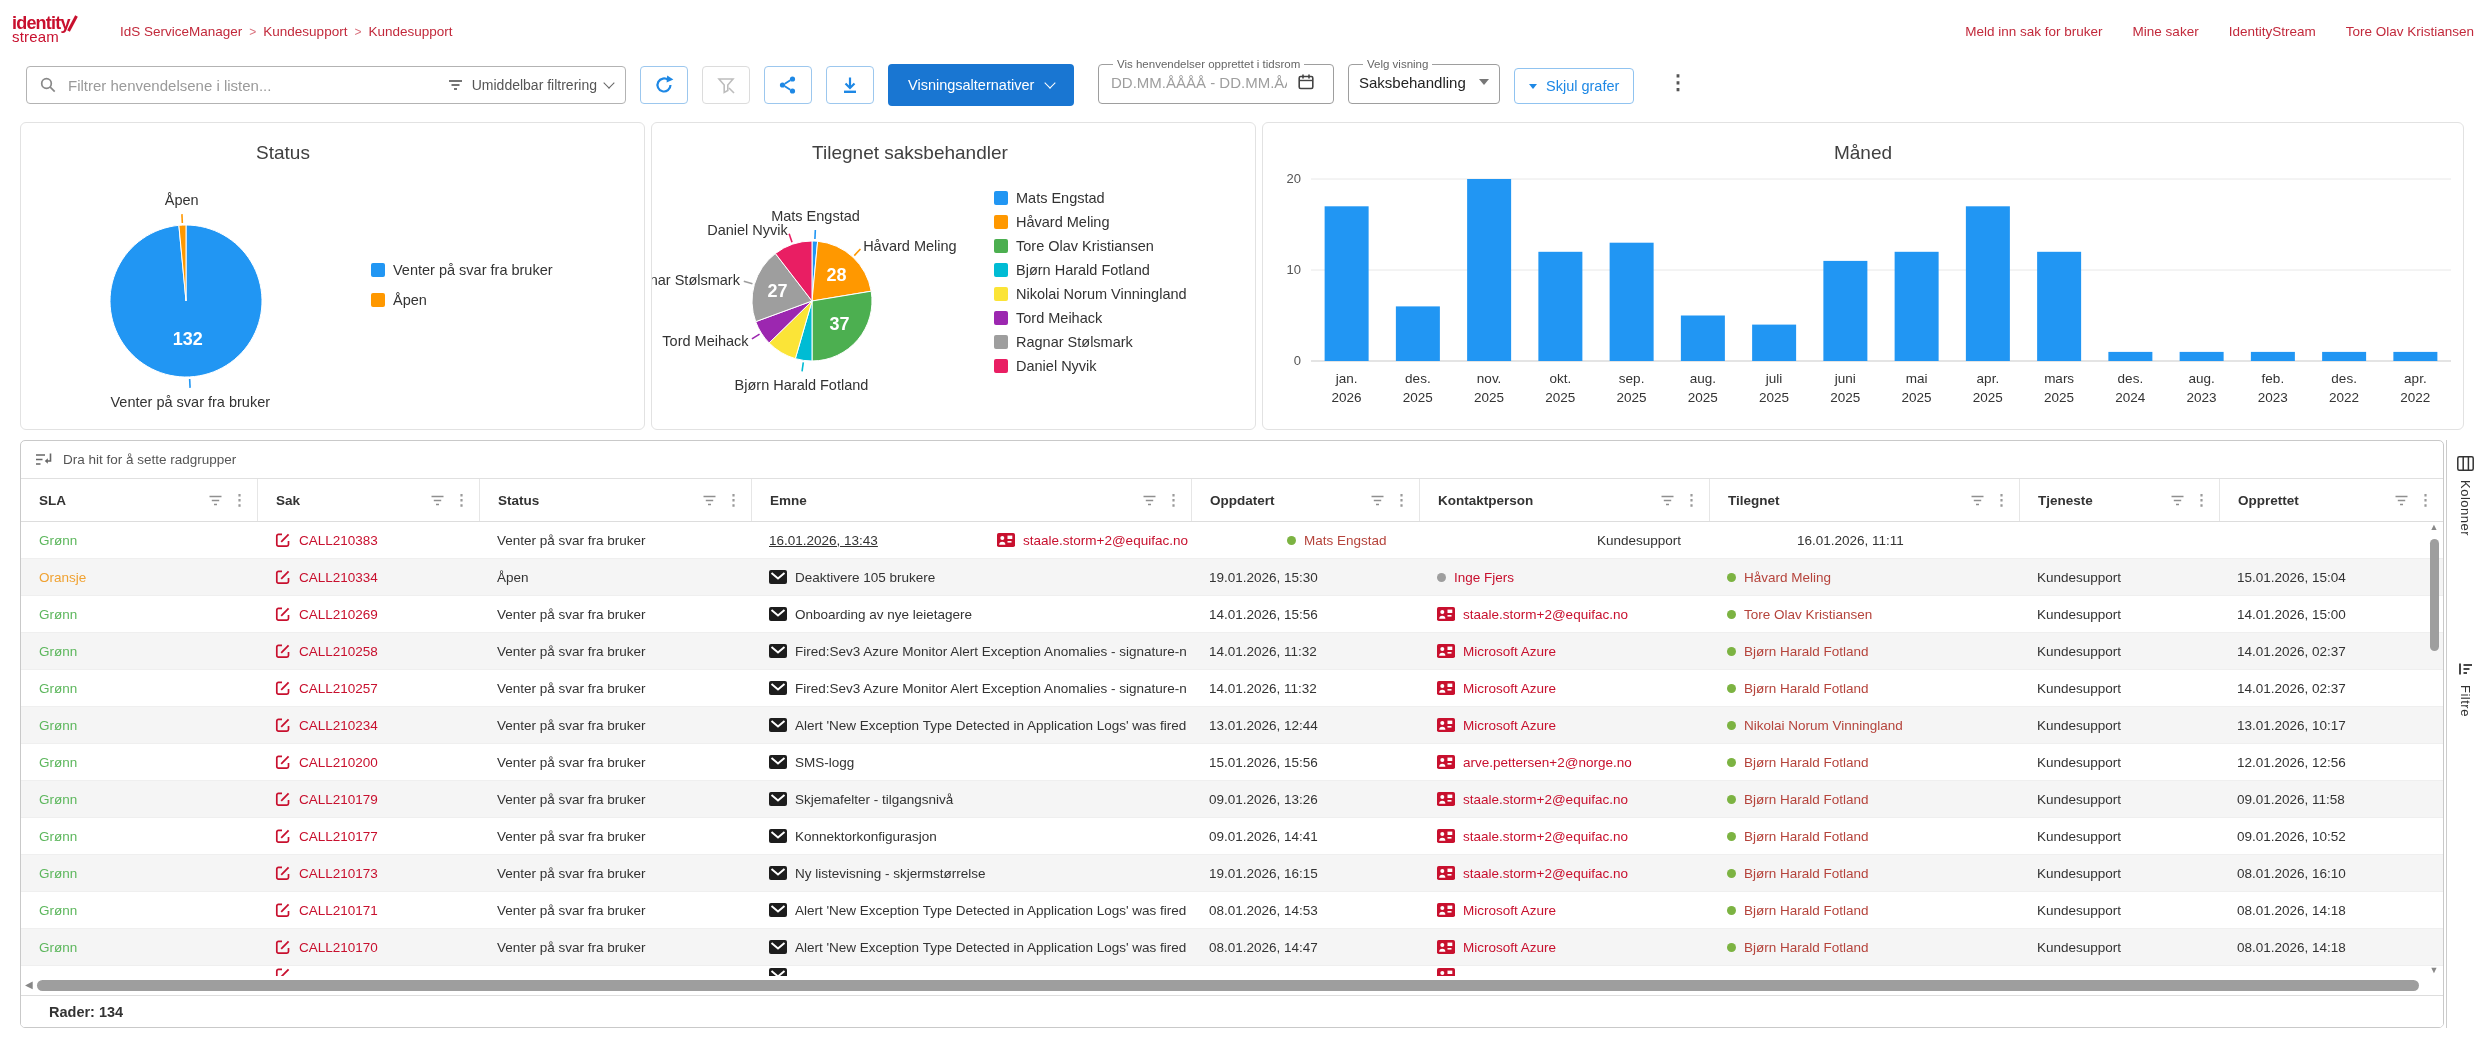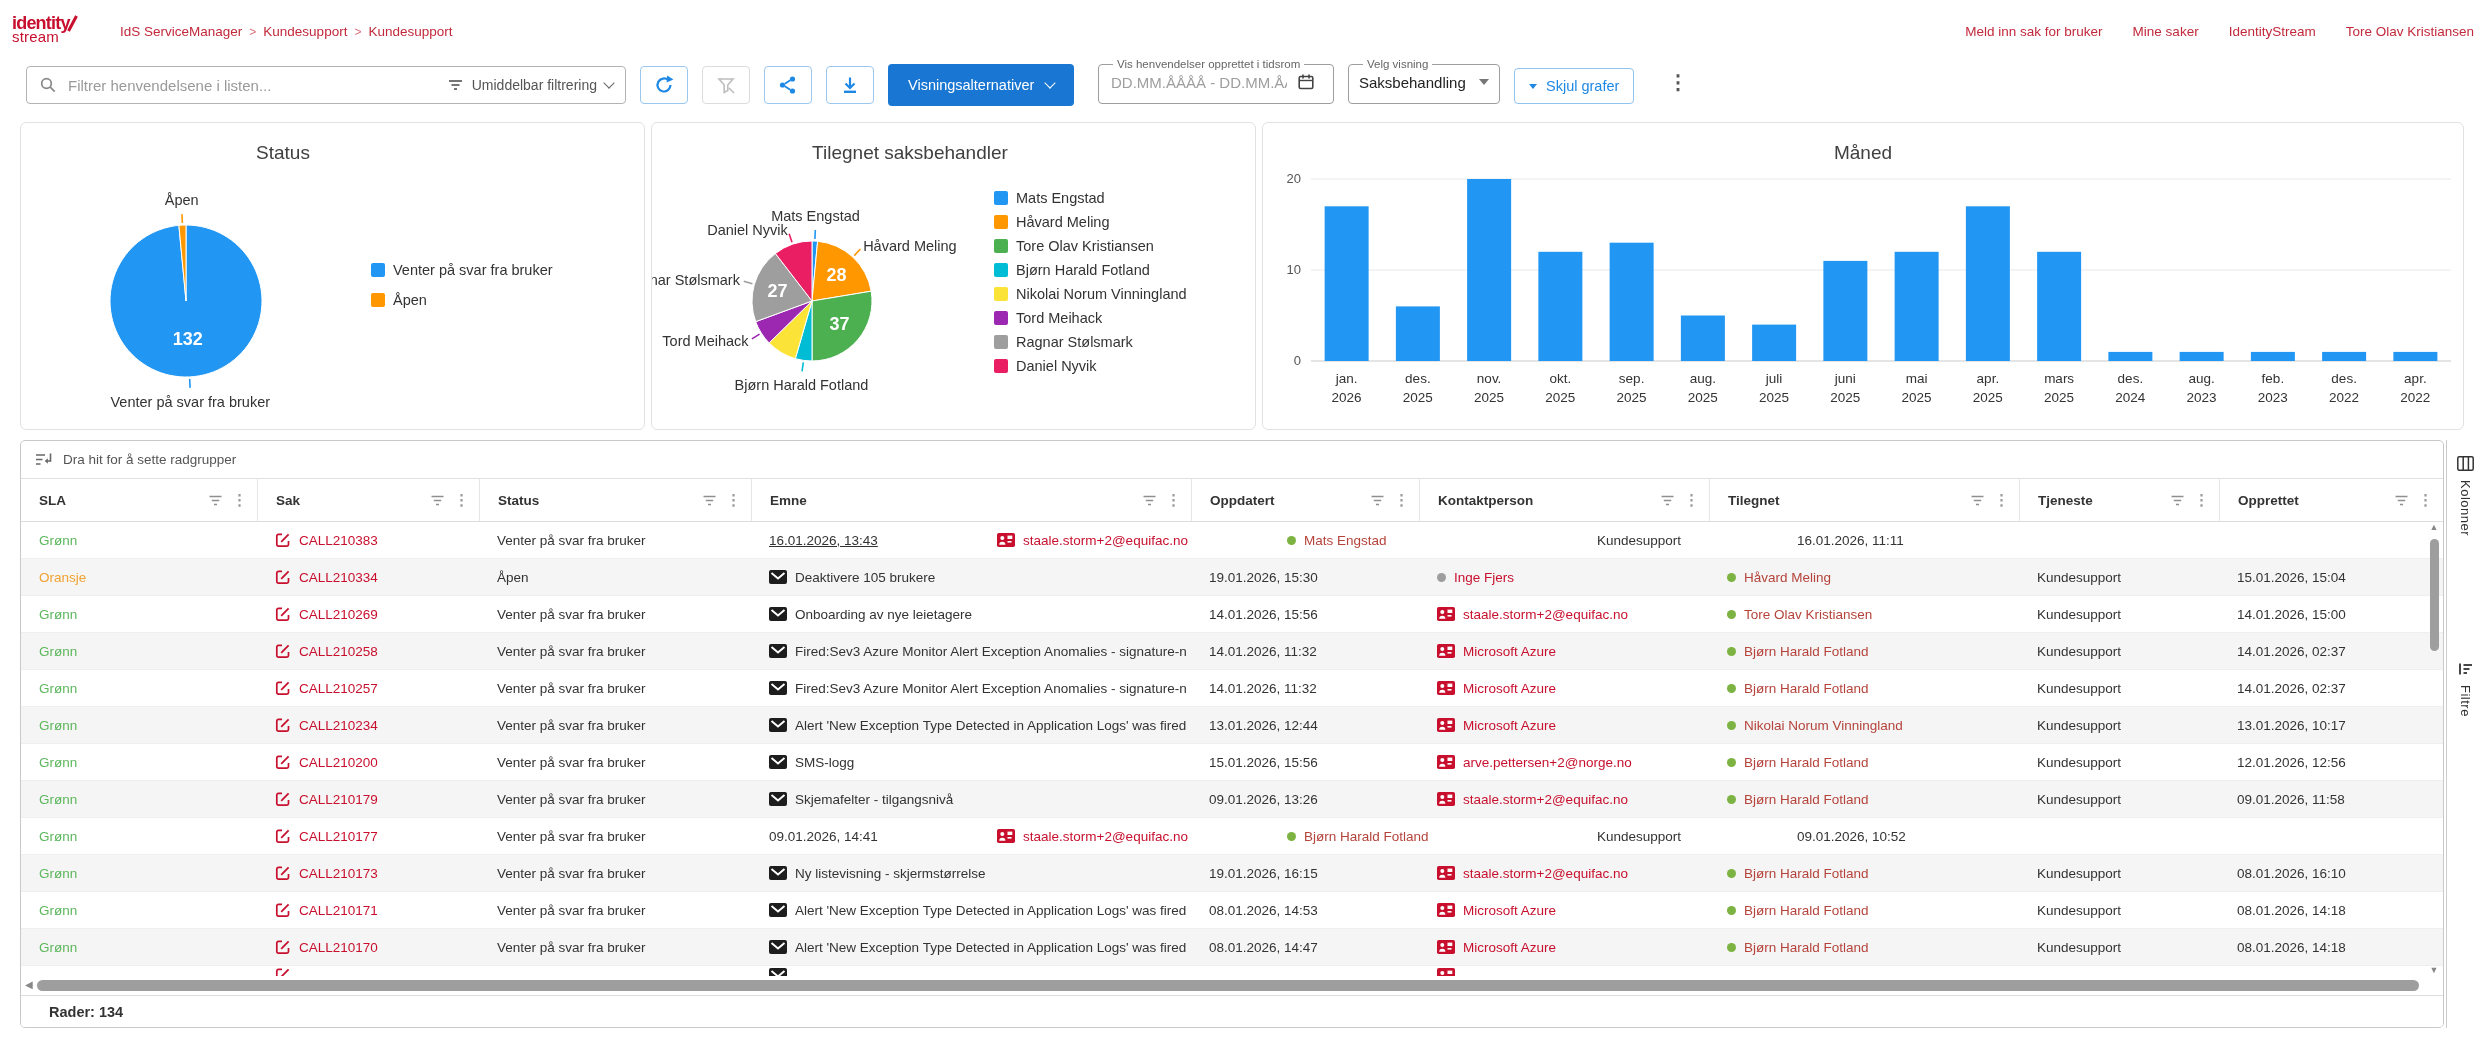--- a/index.html
+++ b/index.html
@@ -872,20 +872,29 @@
               <svg width="16" height="16" viewBox="0 0 16 16">
                 <path d="M13.5,9 V12.5 A1.6,1.6 0 0 1 11.9,14.1 H3.4 A1.6,1.6 0 0 1 1.8,12.5 V4 A1.6,1.6 0 0 1 3.4,2.4 H7" fill="none" stroke="#C8102E" stroke-width="1.7"></path>
                 <line x1="6.2" y1="9.8" x2="13.6" y2="2.4" stroke="#C8102E" stroke-width="1.8"></line>
               </svg>
             </span>
             <span class="link">CALL210177</span>
           </div>
           <div class="tcell" style="width: 272px;">
             <span>Venter på svar fra bruker</span>
           </div>
+          <div class="tcell" style="width: 440px;">
+            <span>
+              <svg width="18" height="14" viewBox="0 0 18 14">
+                <rect x="0" y="0" width="18" height="14" rx="2" fill="#1d1d1d"></rect>
+                <polyline points="2.5,3 9,8.4 15.5,3" fill="none" stroke="#fff" stroke-width="2"></polyline>
+              </svg>
+            </span>
+            <span>Konnektorkonfigurasjon</span>
+          </div>
           <div class="tcell" style="width: 228px;">
             <span>09.01.2026, 14:41</span>
           </div>
           <div class="tcell" style="width: 290px;">
             <span>
               <svg width="18" height="14" viewBox="0 0 18 14">
                 <rect x="0" y="0" width="18" height="14" rx="1.8" fill="#C8102E"></rect>
                 <circle cx="5.3" cy="5" r="2" fill="#fff"></circle>
                 <path d="M2.2,11.8 a3.1,3.1 0 0 1 6.2,0 Z" fill="#fff"></path>
                 <rect x="10.5" y="2.6" width="4.8" height="3.4" fill="#fff"></rect>

